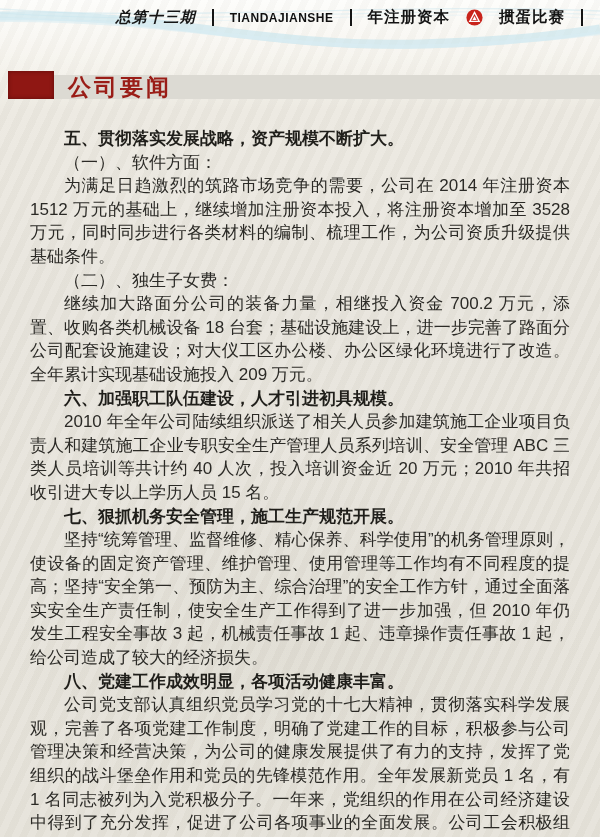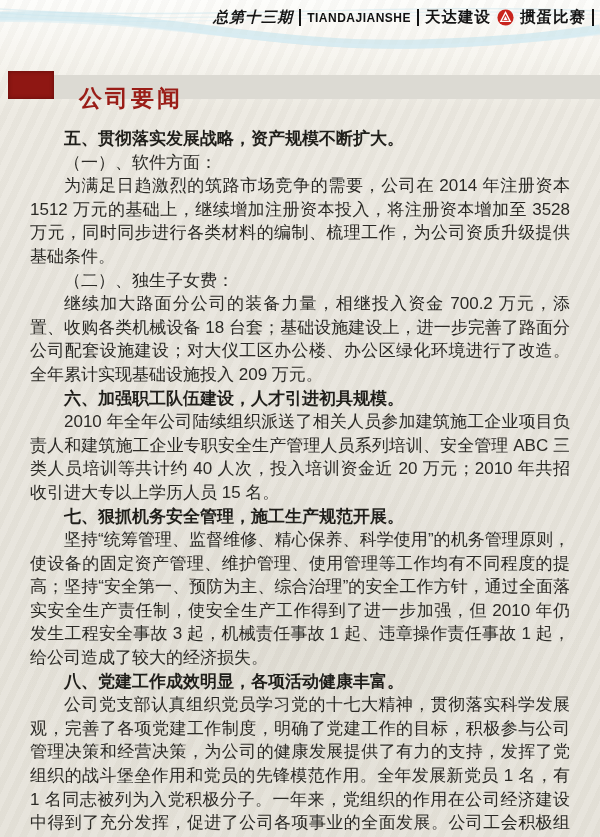--- a/index.html
+++ b/index.html
@@ -18,22 +18,22 @@
     content:"";position:absolute;inset:0;pointer-events:none;
     background:
       repeating-linear-gradient(115deg,rgba(255,255,255,.05) 0 7px,rgba(110,104,90,.035) 7px 14px),
       radial-gradient(ellipse 420px 300px at 50% 78%,rgba(120,112,96,.06),rgba(0,0,0,0) 70%);
   }
   
   .masthead{
     position:absolute;top:0;left:0;right:0;height:60px;z-index:3;
   }
   .masthead-line{
-    position:absolute;top:7px;right:6px;
-    display:flex;align-items:center;gap:6px;white-space:nowrap;justify-content:center;
+    position:absolute;top:7px;right:17px;
+    display:flex;align-items:center;gap:16px;white-space:nowrap;justify-content:center;
   }
   .issue{
     font-family:"Liberation Serif","DejaVu Serif",serif;
     font-style:italic;font-weight:700;font-size:15px;color:#151515;
     letter-spacing:1px;
   }
   .hdr-divider{width:2px;height:17px;background:#141414;}
   .brand{
     font-weight:700;font-size:12px;color:#101010;letter-spacing:.5px;
   }
@@ -50,21 +50,21 @@
   .section-marker{
     position:absolute;left:8px;top:0;width:46px;height:28px;
     background:#8f1713;
     box-shadow:inset 0 0 4px rgba(60,5,5,.6);
   }
   .section-tint{
     position:absolute;left:54px;right:0;top:4px;height:24px;
     background:#dcdad3;
   }
   .section-title{
-    position:absolute;left:64px;top:-3px;margin:15px;
+    position:absolute;left:64px;top:-3px;margin:4px;
     font-family:Liberation Sans, sans-serif;
     font-weight:700;font-size:23px;color:#9a1d17;letter-spacing:3px;
   }
   
   .doc-body{
     position:absolute;top:127px;left:30px;width:540px;z-index:2;
   }
   .doc-body p{
     margin:0;padding:0;
     font-size:17px;line-height:23.6px;
@@ -85,21 +85,21 @@
     <path d="M0,16 C160,12 260,48 420,44 C520,41 565,34 600,29" fill="none" stroke="#bfe1ec" stroke-width="9" opacity="0.55"></path>
     <path d="M0,20 C170,18 280,52 440,46 C535,42 575,36 600,33" fill="none" stroke="#d8edf4" stroke-width="4" opacity="0.6"></path>
   </svg>
 
   <header class="masthead">
     <div class="masthead-line">
       <span class="issue">总第十三期</span>
       <span class="hdr-divider"></span>
       <span class="brand">TIANDAJIANSHE</span>
       <span class="hdr-divider"></span>
-      <span class="company">天达建设</span>
+      <span class="company">年注册资本</span>
       <span class="logo">
         <svg viewBox="0 0 20 20" width="17" height="17">
           <circle cx="10" cy="10" r="9.5" fill="#c9241c"></circle>
           <path d="M10 4 L15.5 14.5 L4.5 14.5 Z" fill="none" stroke="#ffffff" stroke-width="1.6"></path>
           <path d="M10 8.2 L12.4 12.8 L7.6 12.8 Z" fill="#ffffff"></path>
         </svg>
       </span>
       <span class="bulletin">掼蛋比赛</span>
       <span class="hdr-divider"></span>
     </div>

